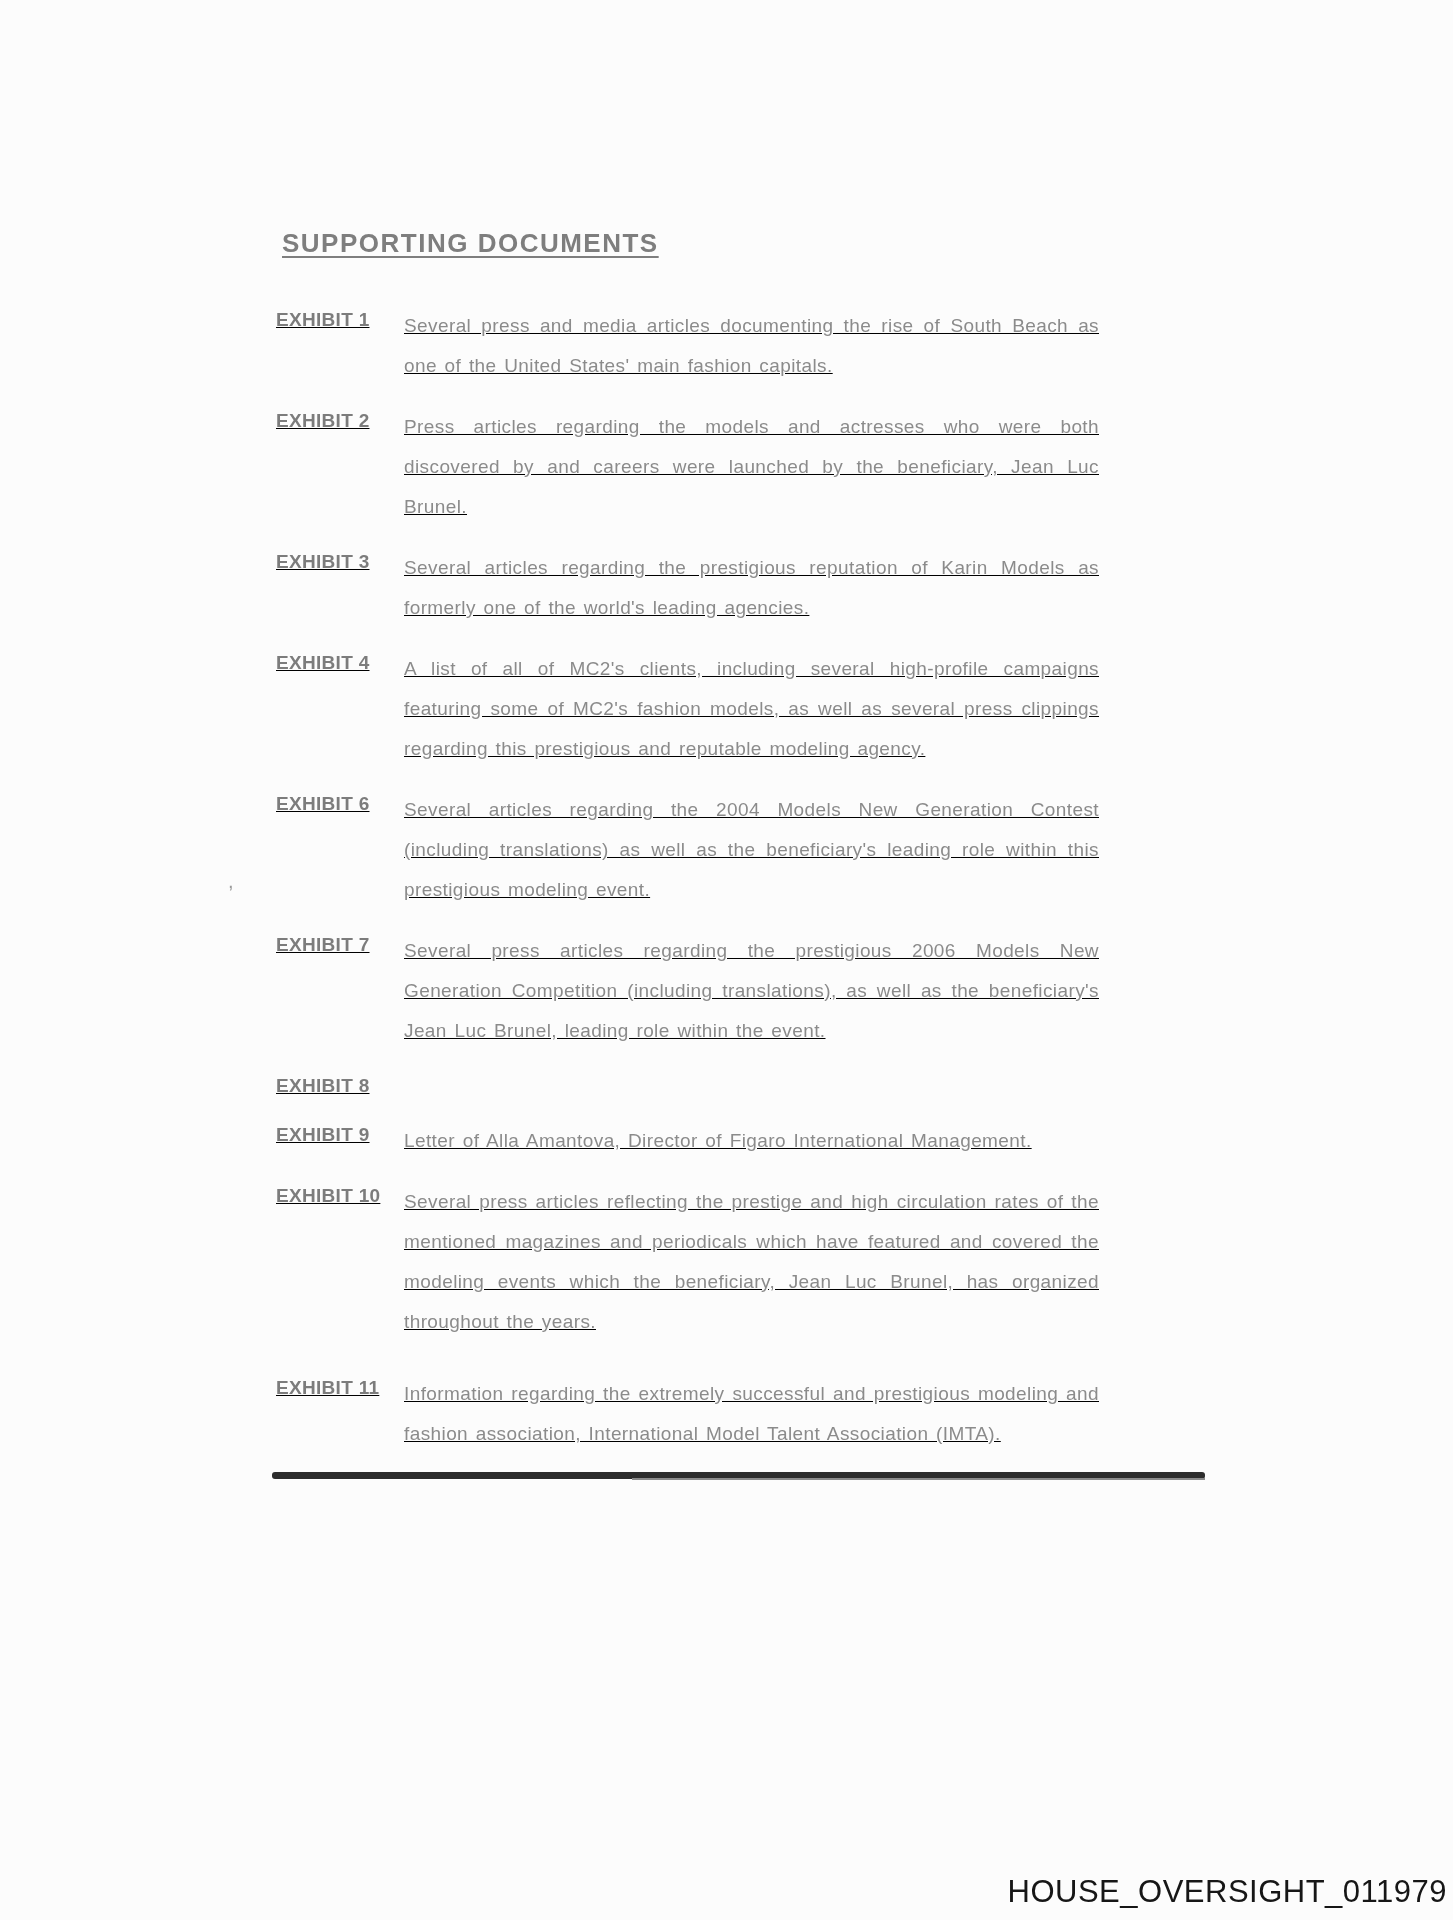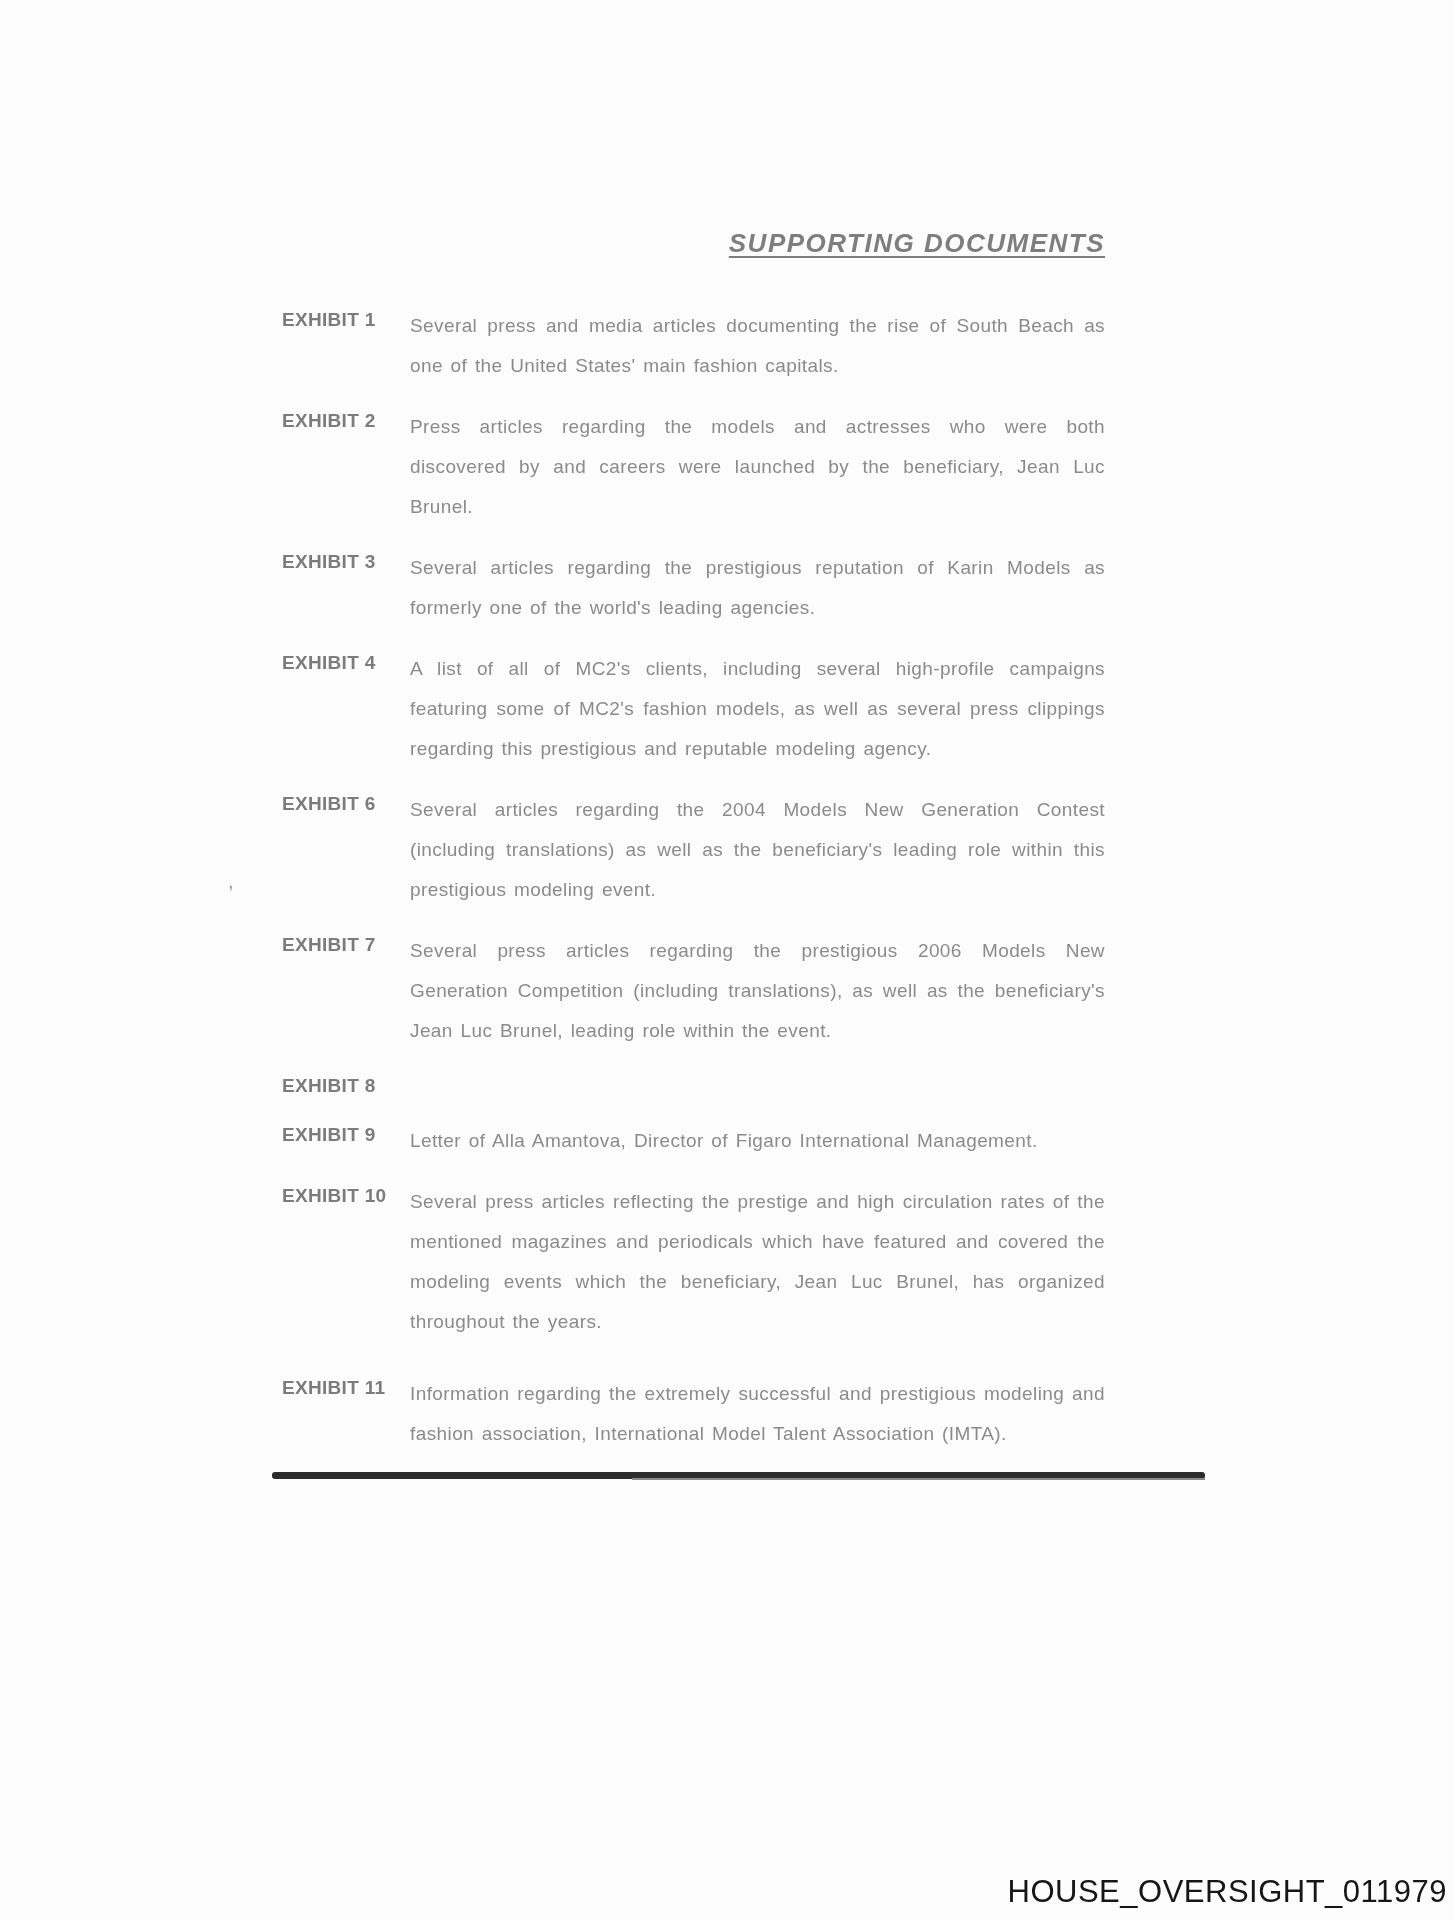--- a/index.html
+++ b/index.html
@@ -20,35 +20,35 @@
   .page{
     position:relative;
     width:1453px;
     height:1920px;
   }
   .doc-title{
     position:absolute;
     top:228px;
     left:282px;
     width:823px;
-    text-align:right;
+    text-align:left;
     font-size:26px;
     font-weight:bold;
     letter-spacing:1.5px;
     color:var(--title);
     text-decoration:underline;
     text-underline-offset:4px;
     text-decoration-thickness:2px;
-    font-style:italic;
   }
   .exhibits{
     position:absolute;
     top:306px;
-    left:282px;
+    left:276px;
     width:823px;
+    text-decoration:underline;
   }
   .exhibit-row{
     display:flex;
     margin-bottom:21px;
     color:var(--text);
   }
   .exhibit-row.gap-large{
     margin-top:32px;
   }
   .exhibit-label{

